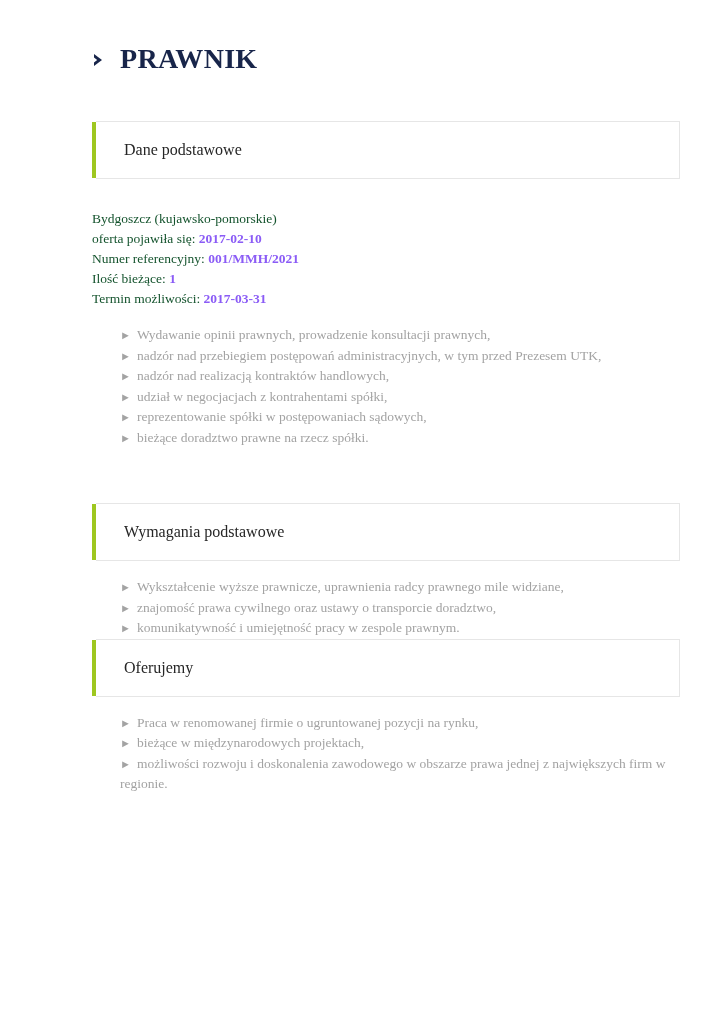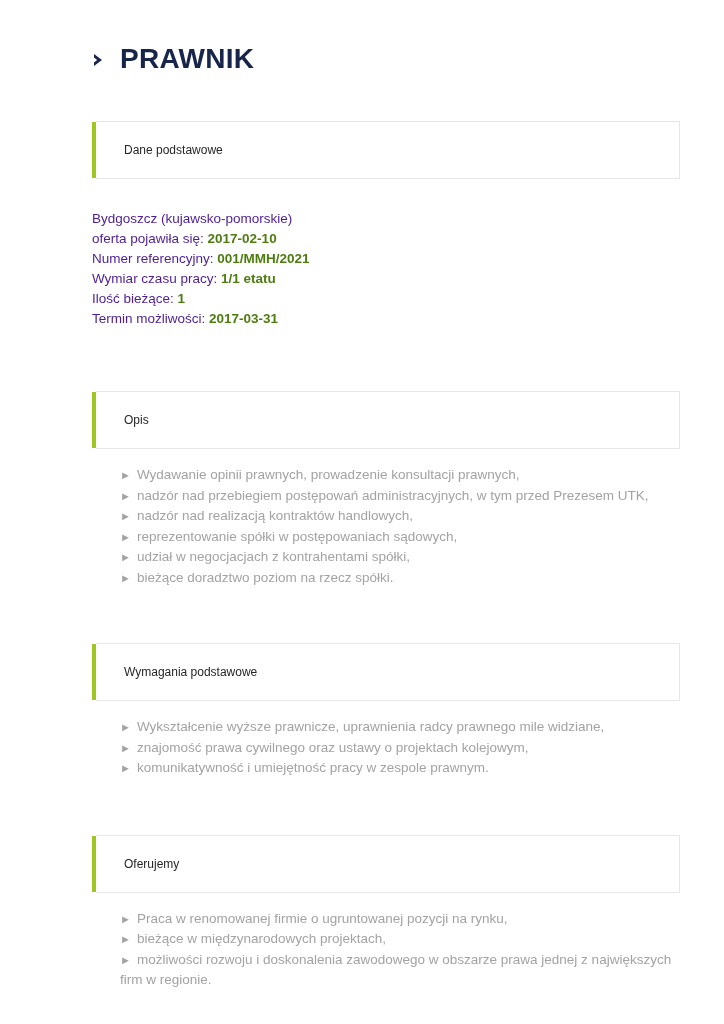--- a/index.html
+++ b/index.html
@@ -14,20 +14,21 @@
     font-family: "Liberation Sans", sans-serif;
     -webkit-font-smoothing: antialiased;
     overflow: hidden;
   }
   .page {
     position: relative;
     width: 724px;
     height: 1024px;
     background: #ffffff;
     box-sizing: border-box;
+    font-family: Liberation Serif, serif;
   }
   .content {
     position: absolute;
     left: 92px;
     top: 0;
     width: 588px;
   }
 
   
   .doc-title {
@@ -70,45 +71,45 @@
     position: absolute;
     left: -4px;
     top: 0;
     bottom: 0;
     width: 4px;
     background: #9ec720;
   }
   .section-header .section-title {
     padding-left: 28px;
     color: #262626;
-    font-size: 12px;
+    font-size: 16px;
     font-weight: normal;
     line-height: 20px;
   }
 
   
   .sec-basic      { margin-top: 45px; }
   .sec-opis       { margin-top: 62px; }
   .sec-wymagania  { margin-top: 55px; }
-  .sec-oferujemy  { margin-top: 56px; }
+  .sec-oferujemy  { }
 
   
   .details {
     margin-top: 30px;
     padding-left: 0;
   }
   .detail-row {
     color: #9a9a9a;
     font-size: 13.5px;
     line-height: 20px;
     white-space: nowrap;
   }
-  .detail-row .detail-label { color: #4c1d95; }
+  .detail-row .detail-label { color: #14532d; }
   .detail-row .detail-value {
-    color: #4d7c0f;
+    color: #8b5cf6;
     font-weight: bold;
     text-align: right;
   }
 
   
   .bullet-list {
     margin-top: 16px;
     padding-left: 28px;
   }
   .bullet-item {
@@ -153,70 +154,62 @@
       </div>
       <div class="detail-row">
         <span class="detail-label">oferta pojawiła się:</span>
         <span class="detail-value">2017-02-10</span>
       </div>
       <div class="detail-row">
         <span class="detail-label">Numer referencyjny:</span>
         <span class="detail-value">001/MMH/2021</span>
       </div>
       <div class="detail-row">
-        <span class="detail-label">Wymiar czasu pracy:</span>
-        <span class="detail-value">1/1 etatu</span>
-      </div>
-      <div class="detail-row">
         <span class="detail-label">Ilość bieżące:</span>
         <span class="detail-value">1</span>
       </div>
       <div class="detail-row">
         <span class="detail-label">Termin możliwości:</span>
         <span class="detail-value">2017-03-31</span>
       </div>
     </div>
 
-    <div class="section-header sec-opis">
-      <span class="accent-bar"></span>
-      <span class="section-title">Opis</span>
-    </div>
 
     <div class="bullet-list">
       <div class="bullet-item">
         <span class="bullet-glyph">►</span><span class="bullet-text">Wydawanie opinii prawnych, prowadzenie konsultacji prawnych,</span>
       </div>
       <div class="bullet-item">
         <span class="bullet-glyph">►</span><span class="bullet-text">nadzór nad przebiegiem postępowań administracyjnych, w tym przed Prezesem UTK,</span>
       </div>
       <div class="bullet-item">
         <span class="bullet-glyph">►</span><span class="bullet-text">nadzór nad realizacją kontraktów handlowych,</span>
       </div>
       <div class="bullet-item">
+        <span class="bullet-glyph">►</span><span class="bullet-text">udział w negocjacjach z kontrahentami spółki,</span>
+      </div>
+      <div class="bullet-item">
         <span class="bullet-glyph">►</span><span class="bullet-text">reprezentowanie spółki w postępowaniach sądowych,</span>
       </div>
       <div class="bullet-item">
-        <span class="bullet-glyph">►</span><span class="bullet-text">udział w negocjacjach z kontrahentami spółki,</span>
-      </div>
-      <div class="bullet-item">
-        <span class="bullet-glyph">►</span><span class="bullet-text">bieżące doradztwo poziom na rzecz spółki.</span>
+        <span class="bullet-glyph">►</span><span class="bullet-text">bieżące doradztwo prawne na rzecz spółki.</span>
       </div>
     </div>
 
     <div class="section-header sec-wymagania">
       <span class="accent-bar"></span>
       <span class="section-title">Wymagania podstawowe</span>
     </div>
 
     <div class="bullet-list">
       <div class="bullet-item">
         <span class="bullet-glyph">►</span><span class="bullet-text">Wykształcenie wyższe prawnicze, uprawnienia radcy prawnego mile widziane,</span>
       </div>
       <div class="bullet-item">
-        <span class="bullet-glyph">►</span><span class="bullet-text">znajomość prawa cywilnego oraz ustawy o projektach kolejowym,</span>
+        <span class="bullet-glyph">►</span><span class="bullet-text">znajomość prawa cywilnego oraz ustawy o transporcie doradztwo,</span>
       </div>
       <div class="bullet-item">
         <span class="bullet-glyph">►</span><span class="bullet-text">komunikatywność i umiejętność pracy w zespole prawnym.</span>
       </div>
     </div>
 
     <div class="section-header sec-oferujemy">
       <span class="accent-bar"></span>
       <span class="section-title">Oferujemy</span>
     </div>

